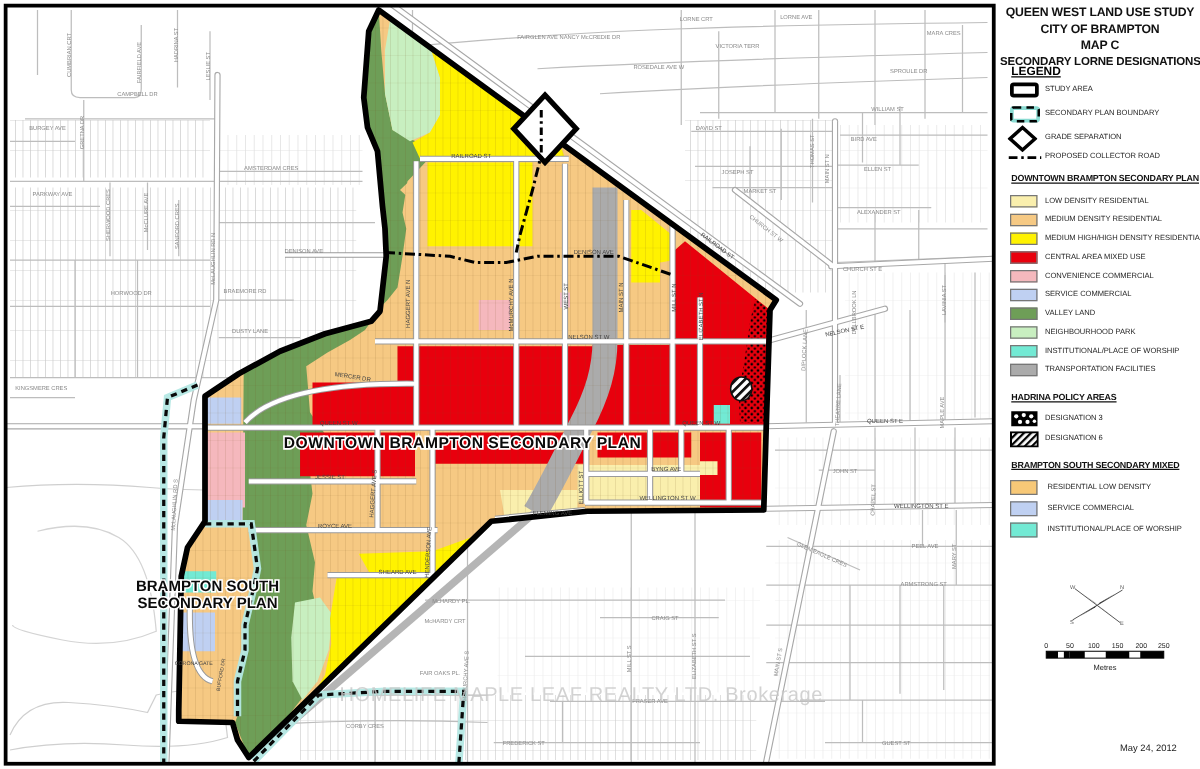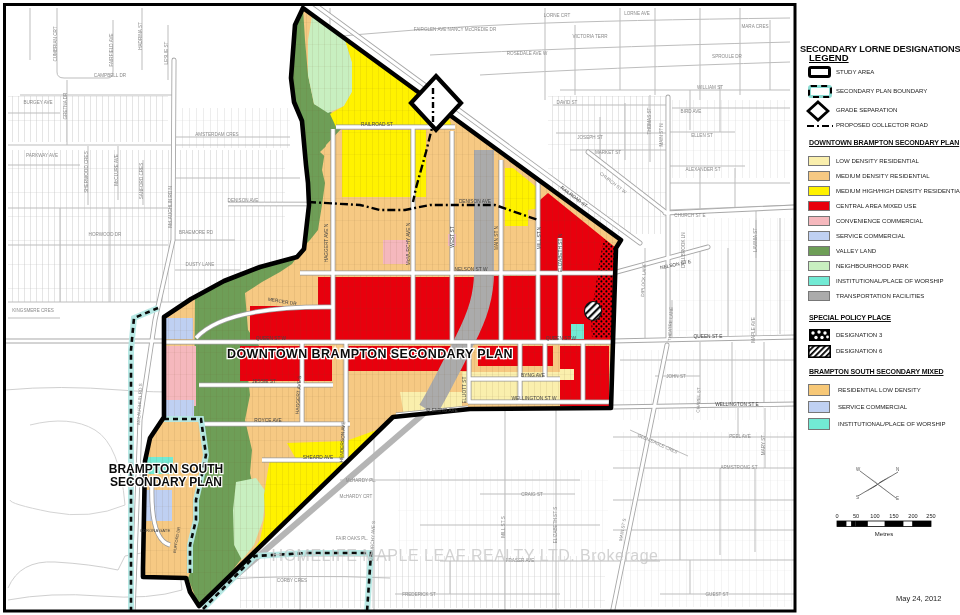--- a/index.html
+++ b/index.html
@@ -430,20 +430,21 @@
 <text x="166" y="486">SECONDARY PLAN</text>
 </g>
 
 <text x="465" y="561" font-family="Liberation Sans, sans-serif" font-size="16" fill="#c8c8c8" opacity="0.8" text-anchor="middle" letter-spacing="0.5">HOMELIFE MAPLE LEAF REALTY LTD. Brokerage</text>
 
 <rect x="4.5" y="4.5" width="790.5" height="606.5" fill="none" stroke="#000" stroke-width="3"></rect>
 </svg>
 
 <div class="leg">
 
+<div class="ttl" style="position:absolute;top:4px;left:0;width:160px;font-size:9.8px;line-height:13px;letter-spacing:-0.15px;white-space:nowrap;">QUEEN WEST LAND USE STUDY<br>CITY OF BRAMPTON<br>MAP C</div>
 <div class="ttl" style="position:absolute;top:44px;left:0;width:160px;font-size:9.2px;letter-spacing:-0.15px;white-space:nowrap;">SECONDARY LORNE DESIGNATIONS</div>
 
 <div style="position:absolute;top:52px;left:9px;font-size:9.5px;font-weight:bold;text-decoration:underline;">LEGEND</div>
 
 <div style="position:absolute;top:66px;left:8px;width:23px;height:12px;border:3.2px solid #000;border-radius:3px;box-sizing:border-box;"></div>
 <div class="it" style="top:69px;left:36px;">STUDY AREA</div>
 
 <div style="position:absolute;top:85px;left:8px;width:24px;height:13px;border:3px solid #8adbd2;border-radius:3px;box-sizing:border-box;"></div>
 <div style="position:absolute;top:85px;left:8px;width:24px;height:13px;border:2.4px dashed #000;border-radius:3px;box-sizing:border-box;"></div>
 <div class="it" style="top:88px;left:36px;">SECONDARY PLAN BOUNDARY</div>
@@ -474,21 +475,21 @@
       <div class="it" style="top:233px;left:36px;">SERVICE COMMERCIAL</div>
 <div class="sw" style="top:246px;left:8px;background:#6e9e57;"></div>
       <div class="it" style="top:248px;left:36px;">VALLEY LAND</div>
 <div class="sw" style="top:261px;left:8px;background:#c8efc0;"></div>
       <div class="it" style="top:263px;left:36px;">NEIGHBOURHOOD PARK</div>
 <div class="sw" style="top:276px;left:8px;background:#72ead4;"></div>
       <div class="it" style="top:278px;left:36px;">INSTITUTIONAL/PLACE OF WORSHIP</div>
 <div class="sw" style="top:291px;left:8px;background:#ababab;"></div>
       <div class="it" style="top:293px;left:36px;">TRANSPORTATION FACILITIES</div>
 
-<div class="hd" style="top:314px;left:9px;">SPECIAL POLICY PLACE</div>
+<div class="hd" style="top:314px;left:9px;">HADRINA POLICY AREAS</div>
 
 <svg style="position:absolute;top:328px;left:8px;" width="23" height="14" viewBox="0 0 23 14">
         <rect x="1" y="1" width="21" height="12" fill="#000"></rect>
         <circle cx="5" cy="5" r="1.7" fill="#fff"></circle>
         <circle cx="11" cy="4" r="1.7" fill="#fff"></circle>
         <circle cx="17" cy="5" r="1.7" fill="#fff"></circle>
         <circle cx="8" cy="9.5" r="1.7" fill="#fff"></circle>
         <circle cx="14" cy="9.5" r="1.7" fill="#fff"></circle>
         <circle cx="19.5" cy="9" r="1.4" fill="#fff"></circle>
       </svg>

